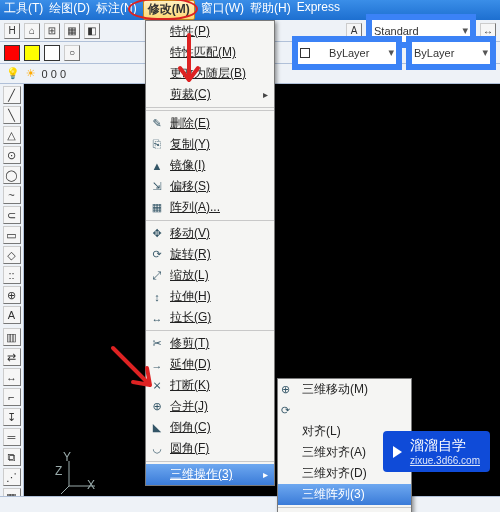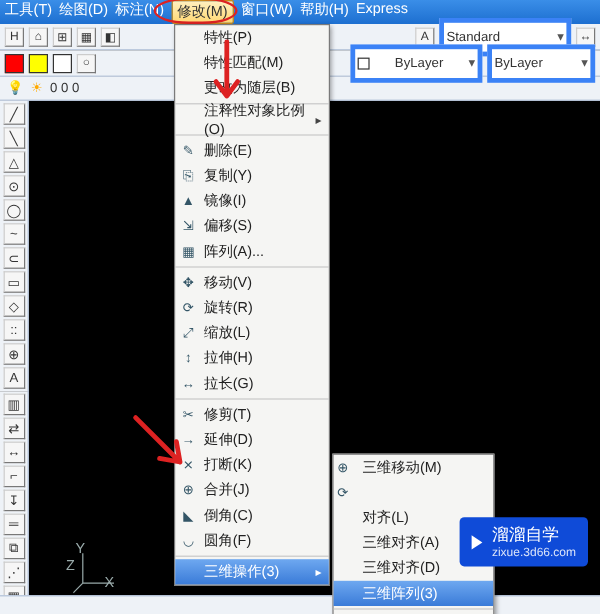--- a/index.html
+++ b/index.html
@@ -1,52 +1,52 @@
 <!DOCTYPE html>
 <html><head>
 <meta charset="utf-8">
 <style>
 * { margin: 0; padding: 0; box-sizing: border-box; font-family: "SimSun", "Microsoft YaHei", sans-serif; }
 body { width: 500px; height: 512px; background: #000; overflow: hidden; position: relative; }
 .menubar { background: linear-gradient(to bottom,#3a8ee8,#1d6fd0); height: 20px; display:flex; padding:0 4px; color:#fff; font-size:12px; }
 .menubar span { margin-right: 6px; cursor:default; }
-.menubar .hl { background: linear-gradient(to bottom,#fff0c0,#ffd873); color:#333; border:1px solid #c88b1a; padding:0 4px; border-radius:2px; }
+.menubar .hl { background: linear-gradient(to bottom,#fff0c0,#ffd873); color:#333; border:1px solid #c88b1a; padding:0 4px; border-radius:2px;font-weight:bold; }
 .ellipse-red { position:absolute; border:2px solid #d22; border-radius:50%/60%; pointer-events:none; }
 
 .toolbar-row { background:#eef2f7; border-bottom:1px solid #b0c0d8; height:22px; display:flex; align-items:center; padding:0 4px; font-size:11px; color:#333; gap:4px; }
 .toolbar-row .ico { width:16px; height:16px; display:inline-flex; align-items:center; justify-content:center; border:1px outset #ccc; background:#f6f6f6; font-size:10px; }
-.toolbar-row select, .toolbar-row .dropdown { font-size:11px; height:32px; border:4px solid #3b82f6; background:#fff; padding:11px 2px; }
+.toolbar-row select, .toolbar-row .dropdown { font-size:11px; height:32px; border:6px solid #3b82f6; background:#fff; padding:11px 2px; }
 .toolbar-row .dropdown { display:inline-flex; align-items:center; justify-content:space-between; min-width:90px; }
 .toolbar-row .dropdown::after { content:"▾"; margin-left:4px; color:#555; }
 
 .coord-bar { background:#eef2f7; height:20px; border-bottom:1px solid #b0c0d8; display:flex; align-items:center; padding:0 6px; font-size:11px; color:#333; gap:6px; }//
 
 .work { position:relative; height:calc(512px - 20px - 22px - 22px - 20px); display:flex; }
 .left-toolbox { width:24px; background:#eef2f7; border-right:1px solid #b0c0d8; display:flex; flex-direction:column; align-items:center; padding:2px 0; gap:2px; }
 .left-toolbox .tb { width:18px; height:18px; font-size:11px; display:flex; align-items:center; justify-content:center; border:1px outset #ccc; background:#f6f6f6; color:#333; }
 .left-toolbox.second { border-right:1px solid #b0c0d8; }
 .canvas { flex:1; background:#000; position:relative; overflow:hidden; }
 
 .menu { position:absolute; top:20px; left:145px; width:130px; background:#f5f5f3; border:1px solid #7a7a7a; box-shadow:2px 2px 4px rgba(0,0,0,.4); font-size:12px; color:#222; z-index:5; }
-.menu .mitem { display:flex; align-items:center; height:21px; padding:0 6px 0 24px; position:relative; }
+.menu .mitem { display:flex; align-items:center; height:21px; padding:0 6px 0 24px; position:relative;text-decoration:underline; }
 .menu .mitem.arrow::after { content:"▸"; position:absolute; right:6px; color:#444; font-size:10px; }
 .menu .mitem .mi-ico { position:absolute; left:3px; width:16px; height:16px; font-size:11px; display:flex; align-items:center; justify-content:center; color:#356; }
 .menu hr { border:0; border-top:1px solid #c8c8c8; margin:2px 0; }
 .menu .mitem.sel { background:linear-gradient(to bottom,#6ea8f0,#3a7bd8); color:#fff; }
 .menu .mitem.sel::after { color:#fff; }
 
 .submenu { position:absolute; left:131px; top:380px; width:135px; background:#f5f5f3; border:1px solid #7a7a7a; box-shadow:2px 2px 4px rgba(0,0,0,.4); font-size:12px; color:#222; z-index:6; }
 .submenu .mitem { display:flex; align-items:center; height:21px; padding:0 6px 0 24px; position:relative; }
 .submenu .mitem .mi-ico { position:absolute; left:3px; font-size:11px; color:#356; }
 .submenu .mitem.sel { background:linear-gradient(to bottom,#6ea8f0,#3a7bd8); color:#fff;text-align:right; }
 .submenu hr { border:0; border-top:1px solid #c8c8c8; margin:2px 0; }
 
 .watermark { position:absolute; right:10px; bottom:40px; background:#0f4bd8; color:#fff; font-size:14px; padding:6px 10px; border-radius:4px; display:flex; align-items:center; gap:8px; z-index:8;margin-top:36px; }
 .watermark .play { width:0; height:0; border-left:9px solid #fff; border-top:6px solid transparent; border-bottom:6px solid transparent; }
-.watermark .sub { font-size:10px; opacity:.85; }
+.watermark .sub { font-size:10px; opacity:.85;text-decoration:underline; }
 
 .arrow-red { position:absolute; color:#d22; font-size:40px; font-weight:bold; pointer-events:none; z-index:7; }
 .ucs { position:absolute; left:55px; bottom:12px; color:#9aa; font-size:12px; z-index:1; }
 .ucs .y { position:absolute; left:8px; top:0; }
 .ucs .x { position:absolute; left:32px; top:28px; }
 .ucs .z { position:absolute; left:0; top:14px; }
 .ucs svg { position:absolute; left:6px; top:6px; }
 .bottom-status { position:absolute; bottom:0; left:0; right:0; height:16px; background:#eef2f7; border-top:1px solid #b0c0d8; font-size:11px; color:#333; padding:0 6px; display:flex; align-items:center; }
 </style>
 </head>
@@ -133,25 +133,25 @@
       <span>特性(P)</span>
     </div>
     <div class="mitem">
       <span class="mi-ico"></span>
       <span>特性匹配(M)</span>
     </div>
     <div class="mitem">
       <span class="mi-ico"></span>
       <span>更改为随层(B)</span>
     </div>
-    <hr>
     <div class="mitem arrow">
       <span class="mi-ico"></span>
-      <span>注释性对象比例(O)</span>
-    </div>
+      <span>剪裁(C)</span>
+    </div>
+    <hr>
     <hr>
     <div class="mitem">
       <span class="mi-ico">✎</span>
       <span>删除(E)</span>
     </div>
     <div class="mitem">
       <span class="mi-ico">⎘</span>
       <span>复制(Y)</span>
     </div>
     <div class="mitem">

